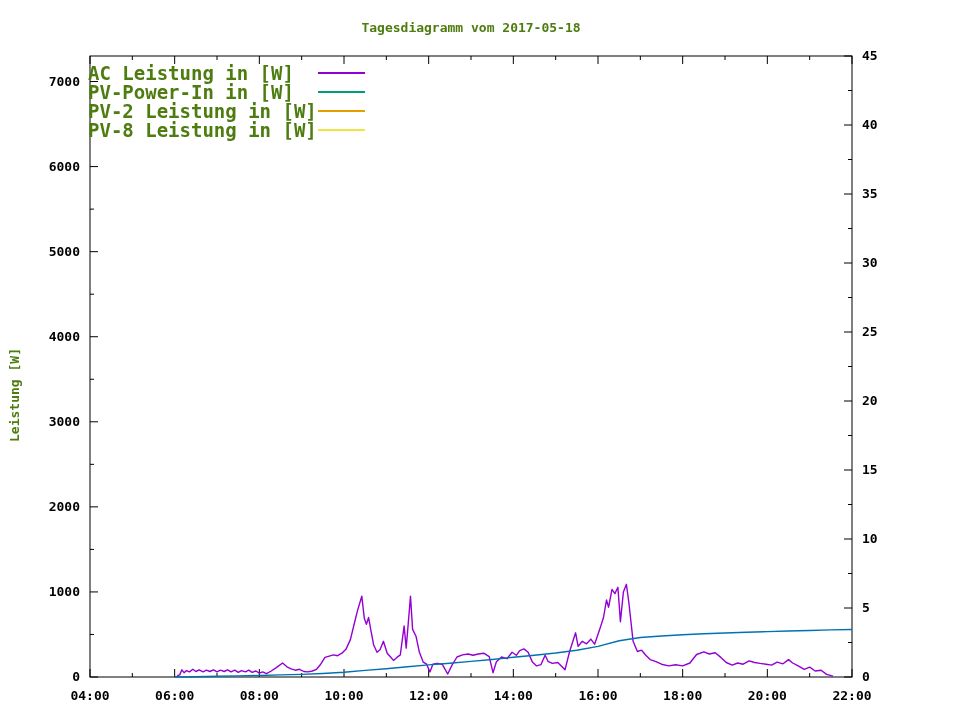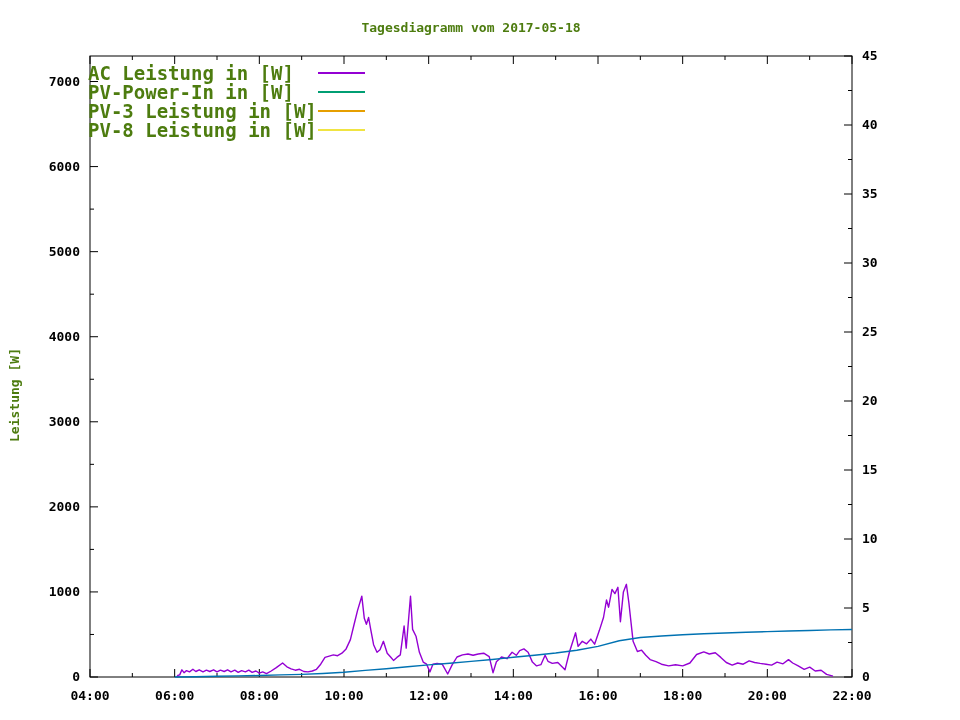--- a/index.html
+++ b/index.html
@@ -135,21 +135,21 @@
   <div class="legend">
     <div class="legend-row">
       <span class="legend-label">AC Leistung in [W]</span>
       <span class="legend-swatch" style="background: rgb(148, 0, 211);"></span>
     </div>
     <div class="legend-row">
       <span class="legend-label">PV-Power-In in [W]</span>
       <span class="legend-swatch" style="background: rgb(0, 158, 115);"></span>
     </div>
     <div class="legend-row">
-      <span class="legend-label">PV-3 Leistung in [W]</span>
+      <span class="legend-label">PV-2 Leistung in [W]</span>
       <span class="legend-swatch" style="background: rgb(230, 159, 0);"></span>
     </div>
     <div class="legend-row">
       <span class="legend-label">PV-8 Leistung in [W]</span>
       <span class="legend-swatch" style="background: rgb(240, 228, 66);"></span>
     </div>
   </div>
 
 </div>
 

